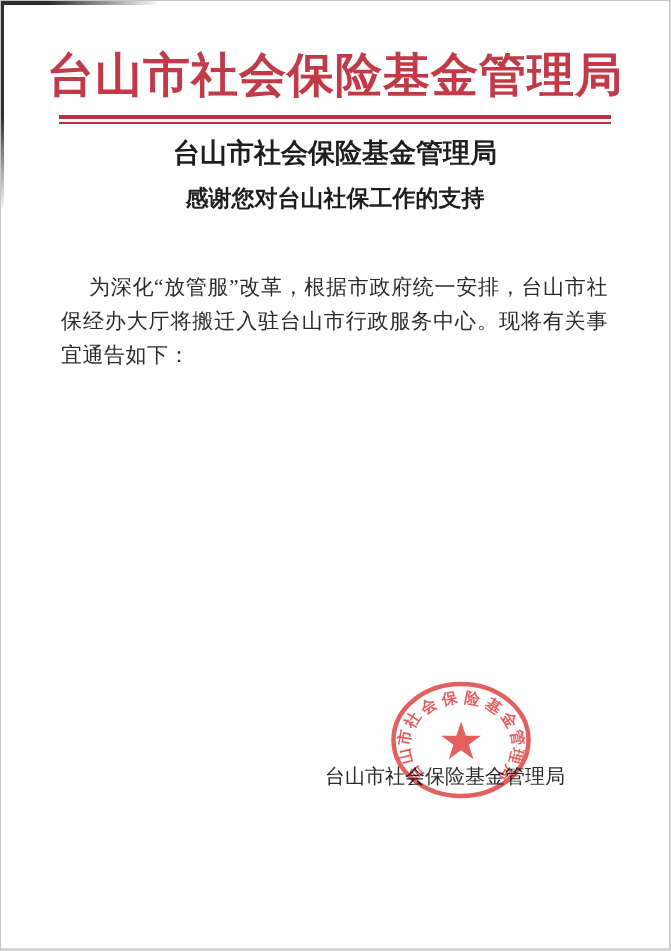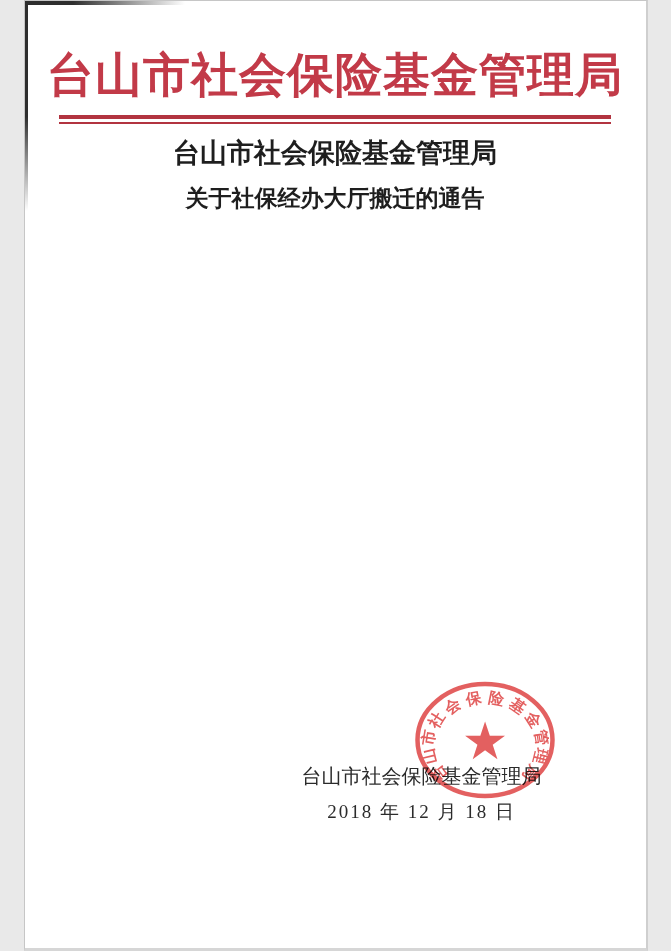--- a/index.html
+++ b/index.html
@@ -1,20 +1,20 @@
 <!DOCTYPE html>
 <html lang="zh" style="--accent: #c23a48; --rule: #b23440; --ink: #2b2b2b; --seal: #e04a4a;"><head>
 <meta charset="utf-8">
 <style>
   html,body { margin:0; padding:0; background:#e9e9e9; }
   * { box-sizing:border-box; }
 
   .page {
     position:relative;
-    width:624px; height:951px;
+    width:671px; height:951px;
     margin:0 auto;
     background:#ffffff;
     border:1px solid #c6c6c6;
     border-right:2px solid #cfcfcf;
     border-bottom:3px solid #d6d6d6;
     overflow:hidden;
     font-family:"Liberation Serif","DejaVu Serif",serif;
     color:var(--ink,#2b2b2b);
   }
 
@@ -122,28 +122,28 @@
   <h1 class="letterhead-title">台山市社会保险基金管理局</h1>
 
   <div class="letterhead-divider">
     <div class="rule-thick"></div>
     <div class="rule-gap"></div>
     <div class="rule-thin"></div>
   </div>
 
   <h2 class="doc-title-org">台山市社会保险基金管理局</h2>
 
-  <h3 class="doc-title-subject">关于社保经办大厅搬迁的通告</h3>
+  <h3 class="doc-title-subject">感谢您对台山社保工作的支持</h3>
 
   <div class="body-text">
+    <p>为深化“放管服”改革，根据市政府统一安排，台山市社保经办大厅将搬迁入驻台山市行政服务中心。现将有关事宜通告如下：</p>
   </div>
 
   <div class="signature">
     <div class="signature-org">台山市社会保险基金管理局</div>
-    <div class="signature-date">2018 年 12 月 18 日</div>
   </div>
 
   <svg class="seal" viewBox="0 0 146 122" aria-hidden="true">
     <ellipse class="seal-ring" cx="73" cy="61" rx="67.5" ry="56"></ellipse>
     <text class="seal-star" x="73" y="80">★</text>
   <text x="31.5" y="91.3" transform="rotate(-127.0 31.5 91.3)" class="seal-char">台</text>
       <text x="22.5" y="76.1" transform="rotate(-103.9 22.5 76.1)" class="seal-char">山</text>
       <text x="21.7" y="59.3" transform="rotate(-80.8 21.7 59.3)" class="seal-char">市</text>
       <text x="29.0" y="43.6" transform="rotate(-57.7 29.0 43.6)" class="seal-char">社</text>
       <text x="43.4" y="31.4" transform="rotate(-34.6 43.4 31.4)" class="seal-char">会</text>

